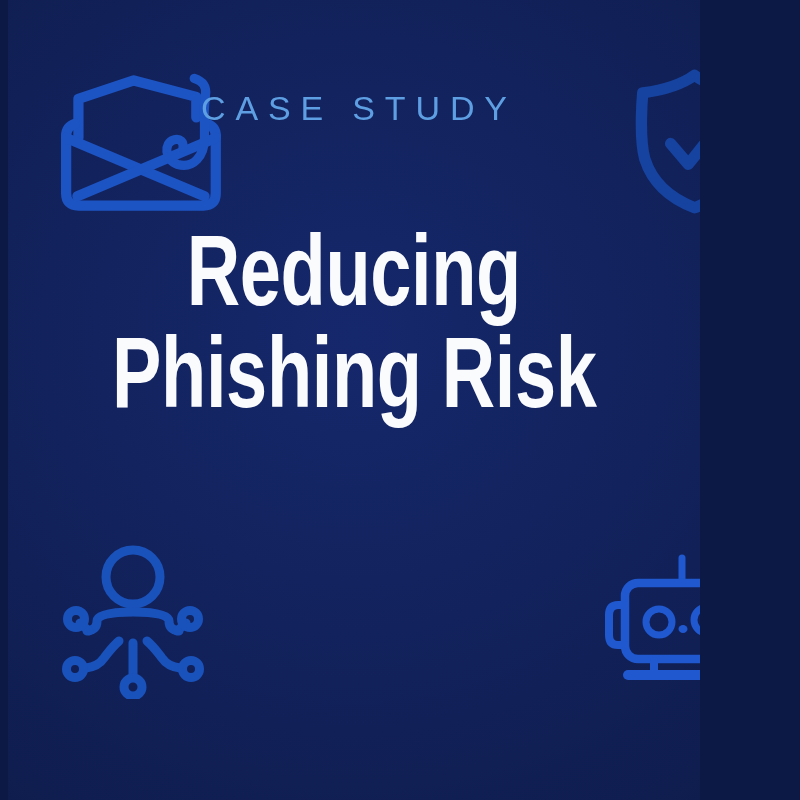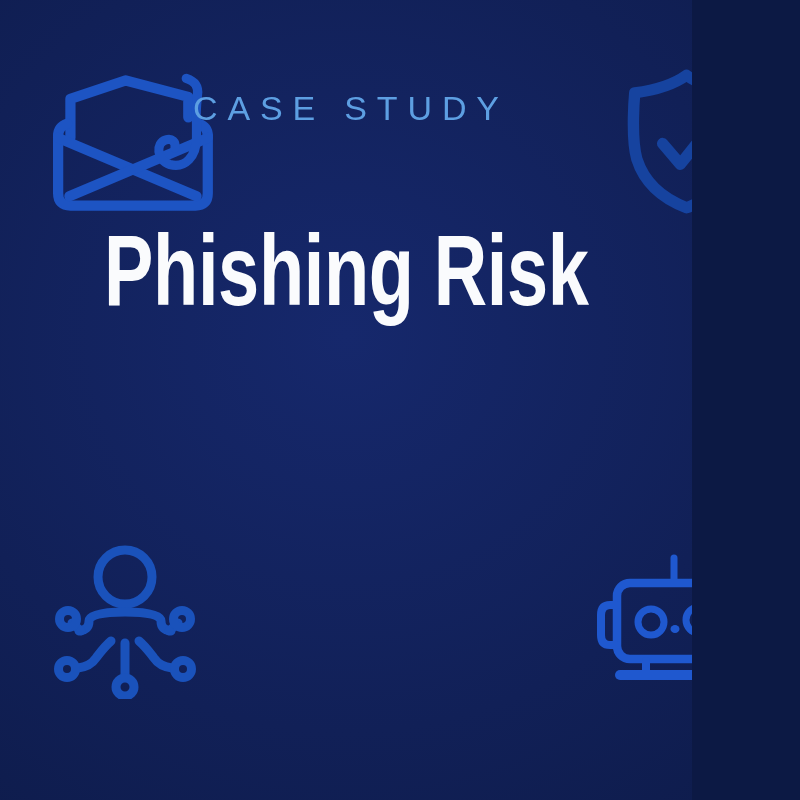--- a/index.html
+++ b/index.html
@@ -4,20 +4,21 @@
 <style>
   html,body{margin:0;padding:0;background:#0c1944;}
   .canvas{
     position:relative;width:692px;height:800px;overflow:hidden;
     background:
       radial-gradient(ellipse 115% 95% at 50% 42%,
         var(--c-bg-center,#16286c) 0%,
         var(--c-bg-mid,#112057) 52%,
         var(--c-bg-edge,#0c1944) 100%);
     font-family:"Liberation Sans", sans-serif;
+    margin-left:8px;
   }
   .icon{position:absolute;}
   .icon path, .icon circle, .icon line, .icon rect{
     fill:none;stroke-linecap:round;stroke-linejoin:round;
   }
   
   .env-stroke{stroke:var(--c-envelope,#1d54c3);}
   .env-fill{fill:var(--c-envelope,#1d54c3);stroke:none;}
   .env-face{fill:rgba(45,95,205,0.10);stroke:none;}
   .shield-stroke{stroke:var(--c-shield,#16439f);}
@@ -75,20 +76,23 @@
 
   <svg class="icon" style="left:621px;top:68px;" width="131" height="147" viewBox="0 0 126 142">
     <g stroke-width="11">
       <path class="shield-stroke" d="M63,7 C52,15 36,21 13,24 C13,24 9,66 15,88 C23,113 42,127 63,135 C84,127 103,113 111,88 C117,66 113,24 113,24 C90,21 74,15 63,7 Z"></path>
       <path class="shield-stroke" d="M40,73 L57,93 L88,54"></path>
     </g>
   </svg>
 
   <div class="title">
     <div class="line">
+      <span class="squeeze">Reducing</span>
+    </div>
+    <div class="line">
       <span class="squeeze">Phishing Risk</span>
     </div>
   </div>
 
   <svg class="icon" style="left:50px;top:543px;" width="152" height="156" viewBox="0 0 152 156">
     <g stroke-width="9">
       <circle class="person-stroke" cx="75" cy="34" r="27"></circle>
 
       <path class="person-stroke" d="M29,88 C37,87 39,83 39,78 C39,72 52,69 75,69 C98,69 111,72 111,78 C111,83 113,87 121,88"></path>
 

